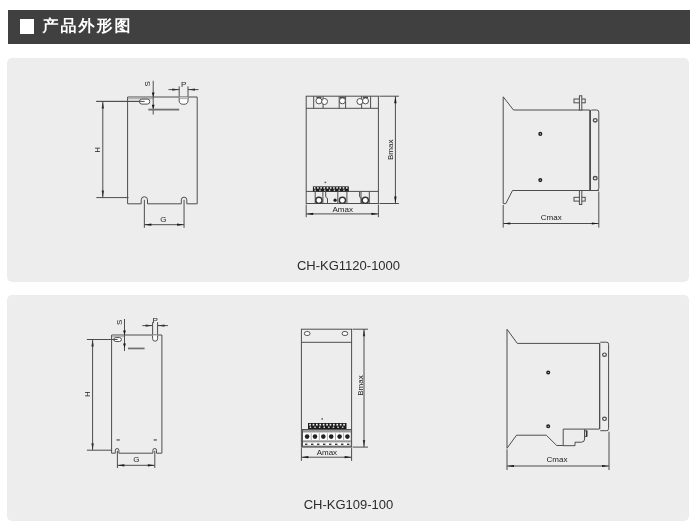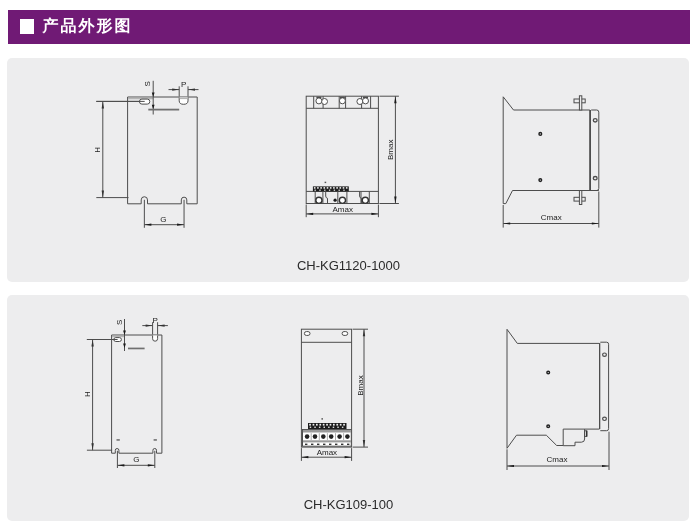--- a/index.html
+++ b/index.html
@@ -1,17 +1,17 @@
 <!DOCTYPE html>
 <html><head>
 <meta charset="utf-8">
 <style>
 html,body{margin:0;padding:0;}
 body{width:700px;height:529px;background:#ffffff;font-family:"Liberation Sans",sans-serif;position:relative;overflow:hidden;}
-.bar{filter:opacity(0.999);position:absolute;left:8px;top:9.6px;width:682px;height:34.8px;background:#701a75;}
+.bar{filter:opacity(0.999);position:absolute;left:8px;top:9.6px;width:682px;height:34.8px;background:#404040;}
 .bar .sq{position:absolute;left:11.5px;top:9.5px;width:14.6px;height:14.6px;background:#fff;}
 .bar .t{position:absolute;left:34.5px;top:6px;color:#fff;font-size:16px;font-weight:bold;letter-spacing:2px;}
 .panel{position:absolute;left:7px;background:#ededee;border-radius:5px;width:682px;}
 #p1{top:58px;height:224px;}
 #p2{top:295px;height:226px;}
 #ov{position:absolute;left:0;top:0;filter:opacity(0.999);}
 </style>
 </head>
 <body>
 <div class="bar">

